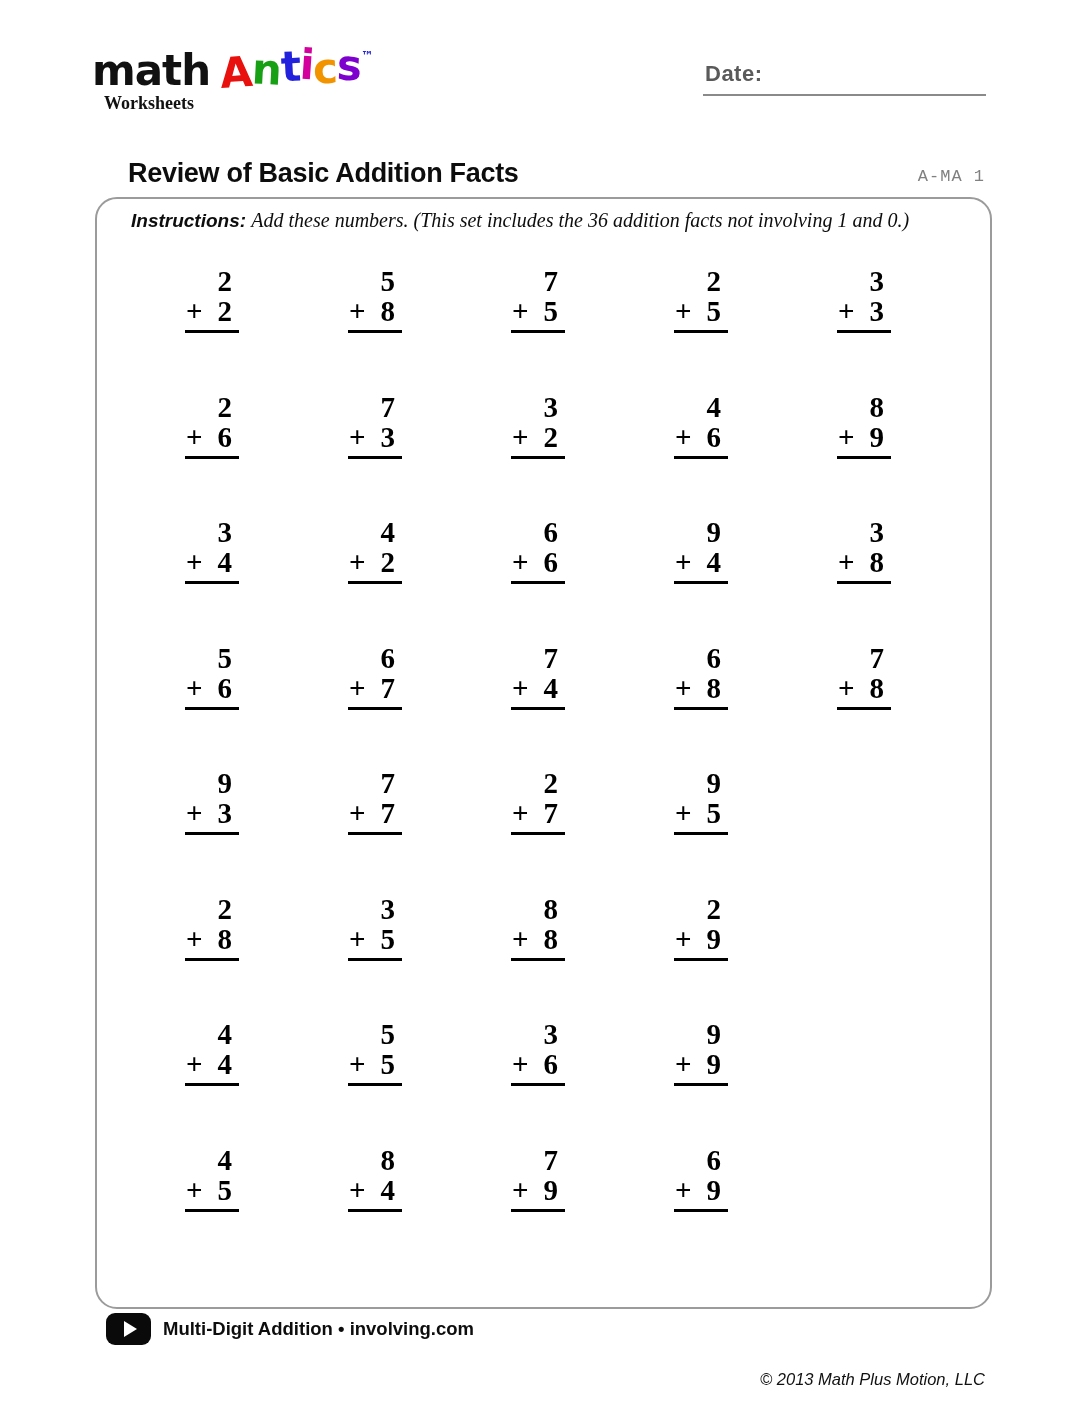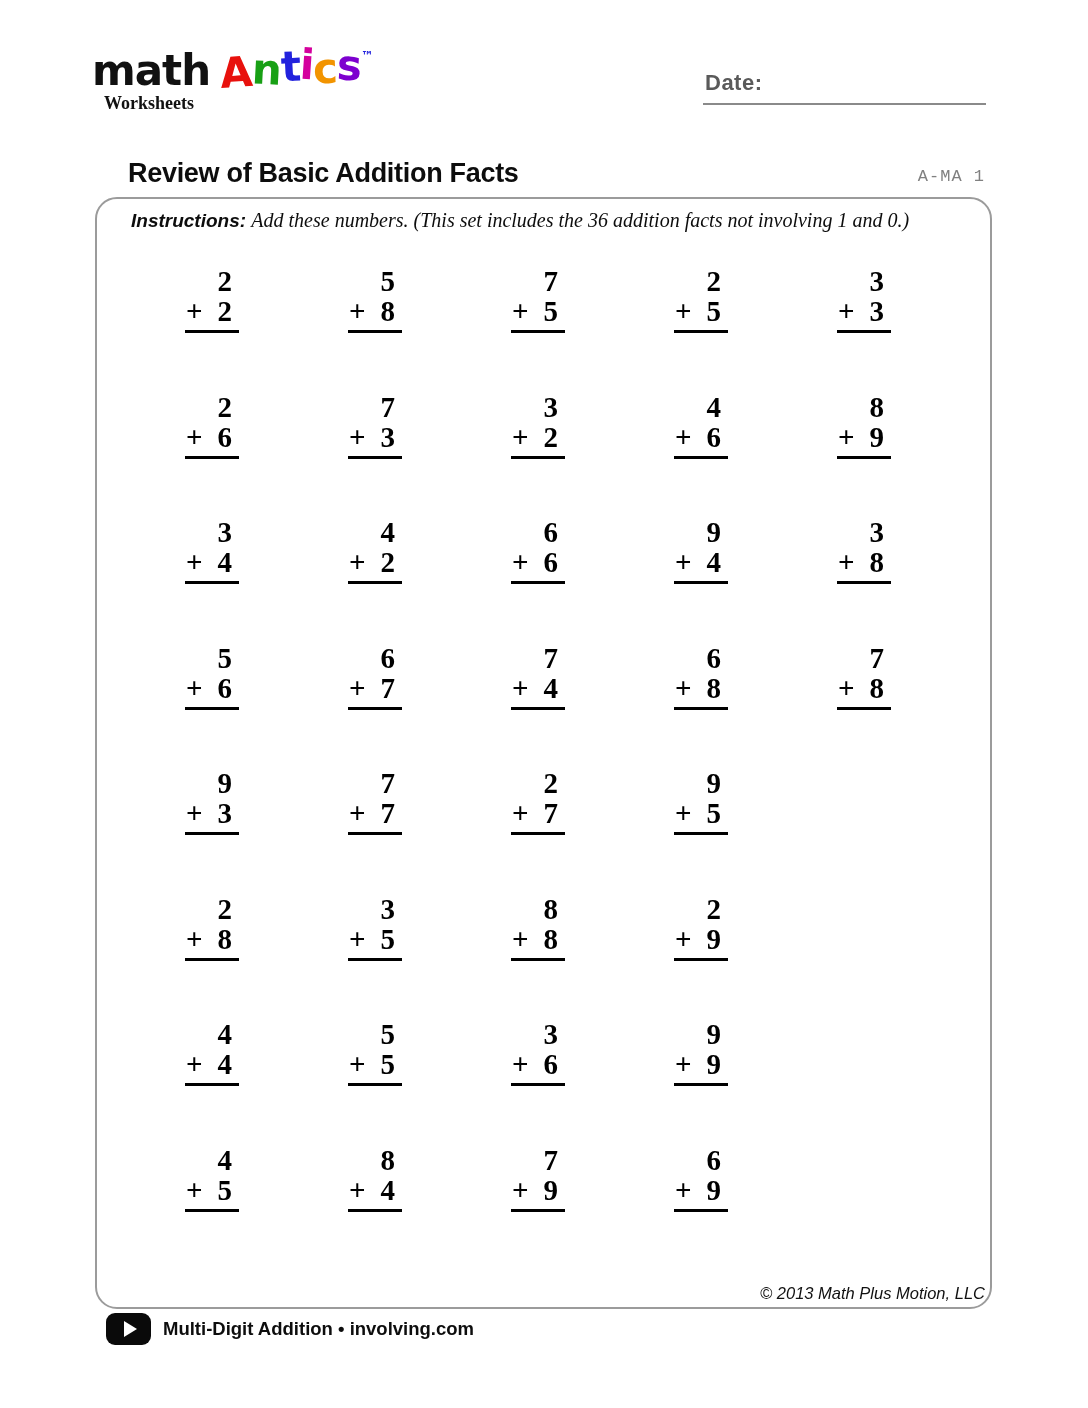--- a/index.html
+++ b/index.html
@@ -31,21 +31,21 @@
   }
 
   
   .fields { position:absolute; left:703px; top:54px; width:283px; }
   .field-row { position:relative; height:37px; margin-bottom:6px; }
   .field-label {
     position:absolute; left:2px; top:2px;
     font-weight:bold; font-size:22px; color:#5a5a5a; letter-spacing:0.5px;
   }
   .field-line { position:absolute; left:0; right:0; bottom:0; border-bottom:2px solid #8a8a8a; height:1px; }
-  .field-row.date { margin-top:14px; }
+  .field-row.date { margin-top:5px; }
 
   
   .page-title {
     position:absolute; left:100px; top:158px;
     font-size:27px; font-weight:bold; color:#0d0d0d; letter-spacing:-0.3px;margin-left:28px;
   }
   .doc-code {
     position:absolute; right:103px; top:167px;
     font-family:"Liberation Mono", monospace; font-size:17px; color:#808080; letter-spacing:1px;
   }
@@ -92,21 +92,21 @@
   }
   .tri {
     width:0; height:0;
     border-left:13px solid #ffffff;
     border-top:8px solid transparent;
     border-bottom:8px solid transparent;
     margin-left:3px;
   }
   .footer-left-text { font-weight:bold; font-size:18.5px; color:#0d0d0d; }
   .footer-right {
-    position:absolute; right:103px; top:1284px;
+    position:absolute; right:103px; top:1370px;
     font-style:italic; font-size:16.5px; color:#111111;
   }
 </style>
 </head>
 <body>
 
 <div class="page">
 
   <div class="logo">
     <div class="logo-line1">

